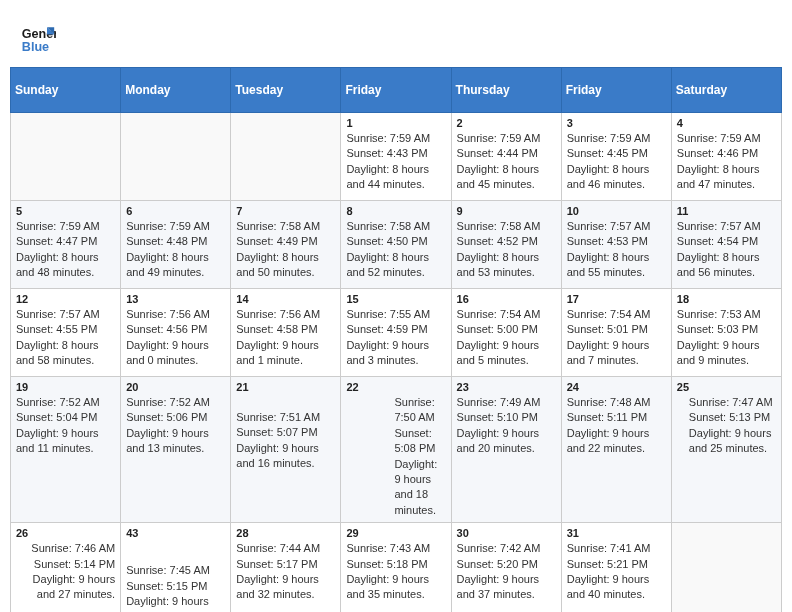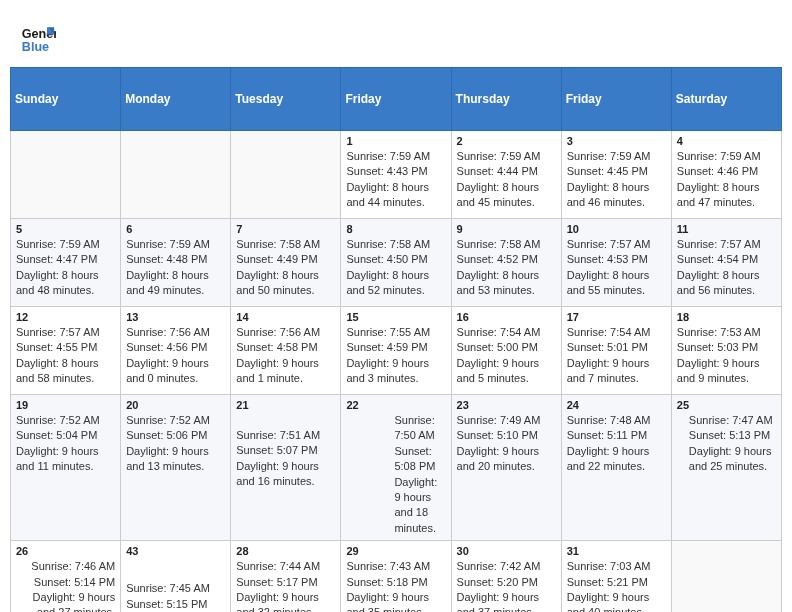--- a/index.html
+++ b/index.html
@@ -41,21 +41,21 @@
       width: 100%;
       border-collapse: collapse;
       margin-top: 6px;
       table-layout: fixed;
     }
     .calendar th {
       background-color: #3a7bc8;
       color: #fff;
       font-size: 12px;
       font-weight: bold;
-      padding: 24px 4px;
+      padding: 15px 4px;
       text-align: left;
       border: 1px solid #2d6ab0;
     }
     .calendar td {
       vertical-align: top;
       border: 1px solid #ccc;
       padding: 4px 5px;
       font-size: 10px;
       color: #222;
       height: 88px;
@@ -330,21 +330,21 @@
         </td>
         <td>
           <div class="day-num">30</div>
           <div class="day-info" style="white-space: pre-line;">Sunrise: 7:42 AM
 Sunset: 5:20 PM
 Daylight: 9 hours
 and 37 minutes.</div>
         </td>
         <td>
           <div class="day-num">31</div>
-          <div class="day-info" style="white-space: pre-line;">Sunrise: 7:03 AM
+          <div class="day-info" style="white-space: pre-line;">Sunrise: 7:41 AM
 Sunset: 5:21 PM
 Daylight: 9 hours
 and 40 minutes.</div>
         </td>
         <td class="empty-cell"></td>
       </tr>
     </tbody>
 </table>
 
 </body></html>

